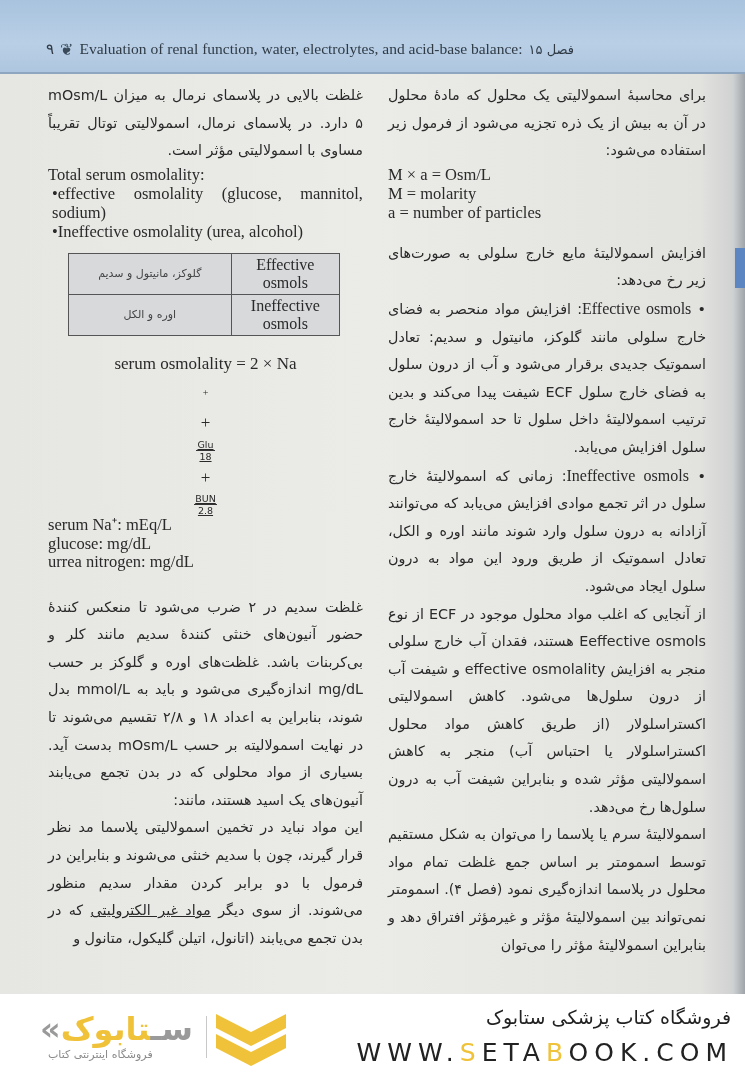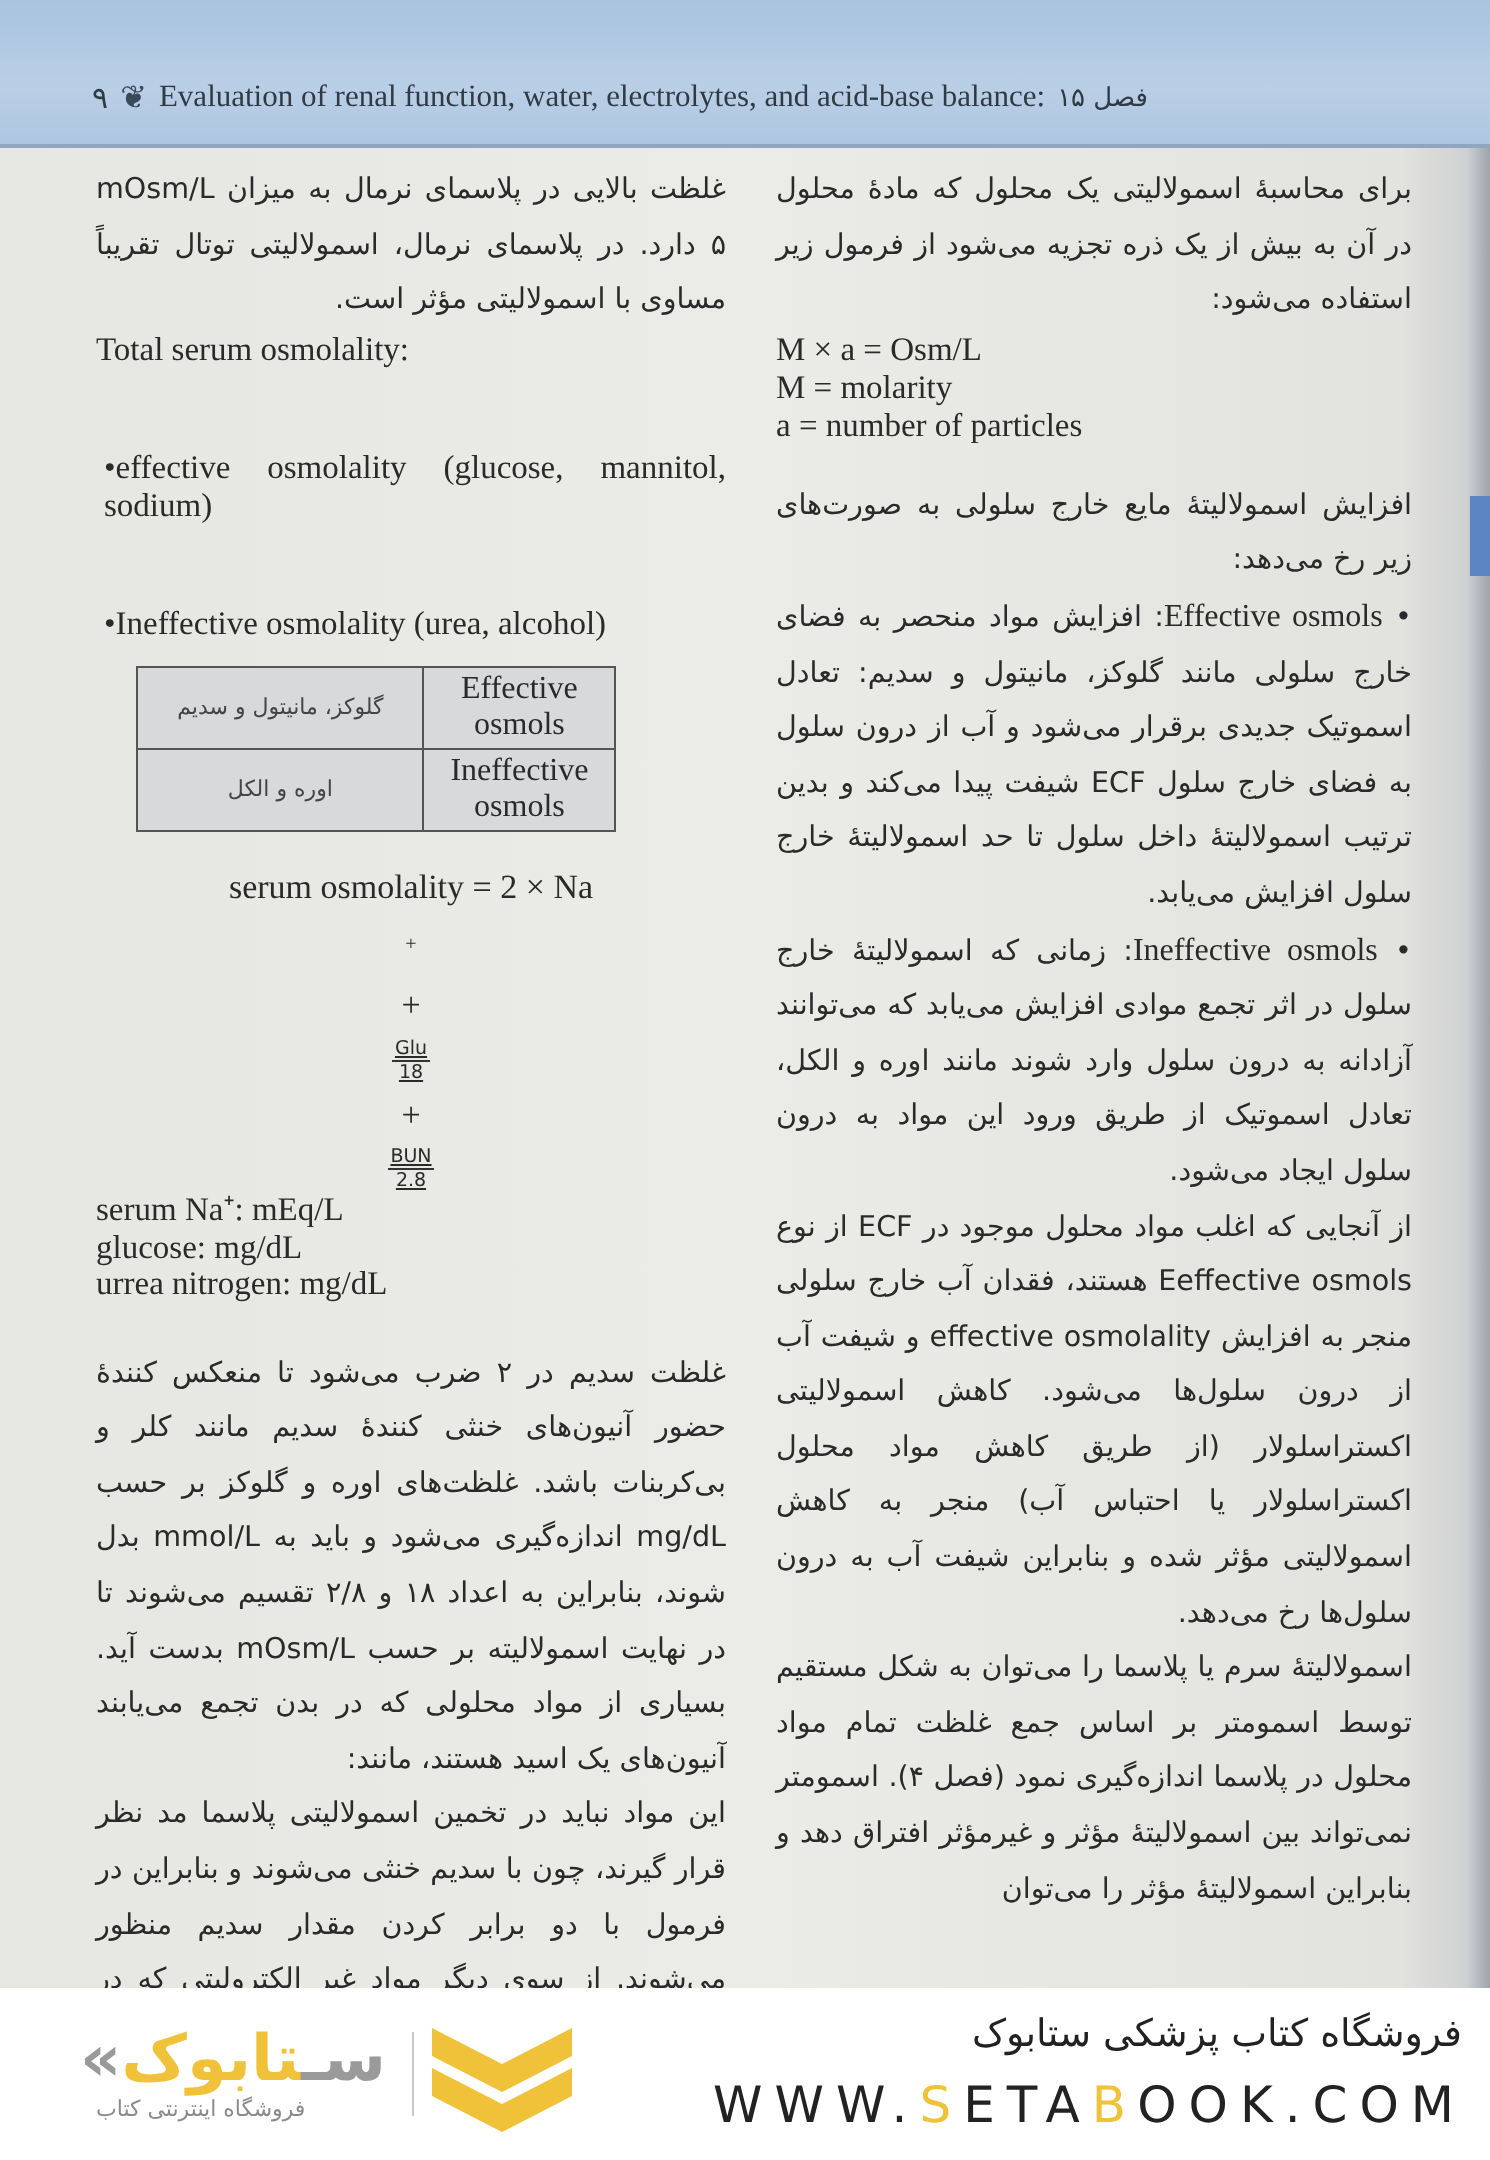--- a/index.html
+++ b/index.html
@@ -37,24 +37,24 @@
   .col-right { left:388px; width:318px; }
   .fa {
     direction:rtl; text-align:justify; text-align-last:right;
     font-family:"DejaVu Sans", sans-serif; font-size:14.3px; line-height:27.6px; margin:0;
   }
   .en {
     direction:ltr; text-align:left;
     font-family:"Liberation Serif", serif; font-size:16.5px; line-height:19px; margin:0;
   }
   .en-just { text-align:justify; }
-  .bullet-en { padding-left:4px;margin-top:40px; }
+  .bullet-en { padding-left:4px; }
   .bullet-en::before { content:"\2022 "; }
   table.osm {
-    margin:12px 0 14px 20px; width:240px; border-collapse:collapse;
+    margin:12px 0 14px 20px; width:272px; border-collapse:collapse;
     background:#d7d9db; border:1.5px solid #555;
   }
   table.osm td { border:1px solid #555; text-align:center; padding:2px 4px; }
   td.osm-fa { direction:rtl; font-family:"DejaVu Sans", sans-serif; font-size:11px; color:#444; width:60%; }
   td.osm-en { font-family:"Liberation Serif", serif; font-size:16px; line-height:18px; }
   .formula { font-family:"Liberation Serif", serif; font-size:17px; display:flex; align-items:center; gap:2px; margin-top:6px;flex-direction:column; }
   .frac { display:inline-flex; flex-direction:column; align-items:center; font-family:"DejaVu Sans", sans-serif; font-size:9.5px; line-height:11px; margin:0 2px;text-decoration:underline; }
   .frac .num { border-bottom:1px solid #333; padding:0 1px; }
   .units { font-family:"Liberation Serif", serif; font-size:16.5px; line-height:18.5px; margin:0 0 22px 0; }
   ul.anions { list-style:none; margin:4px 0 18px 0; padding:0; font-family:"Liberation Serif", serif; font-size:16.5px; line-height:21.5px; }

